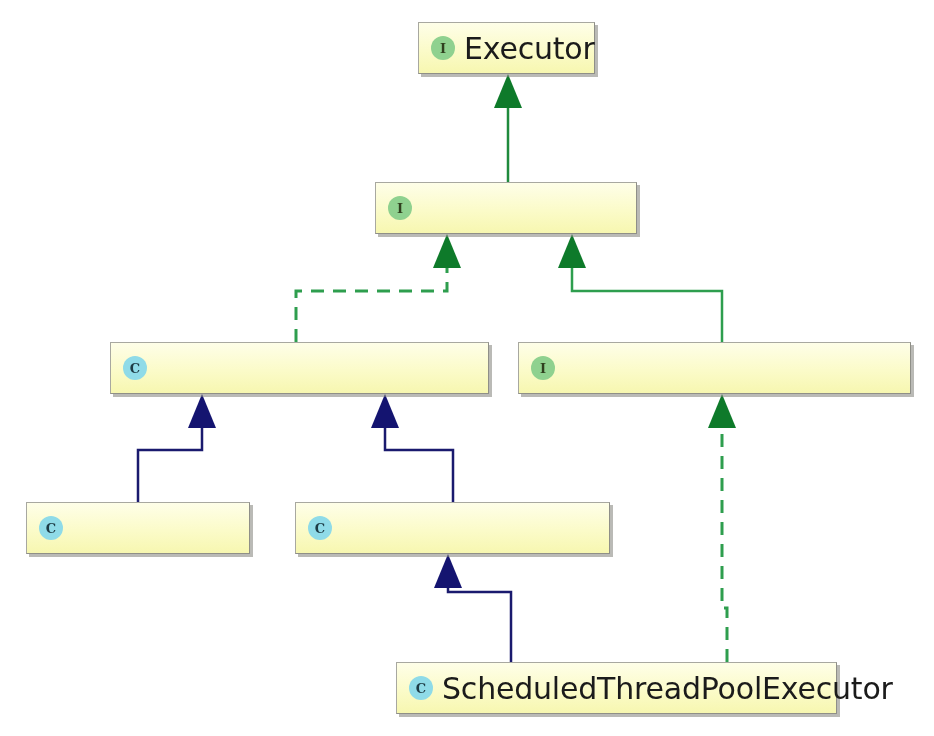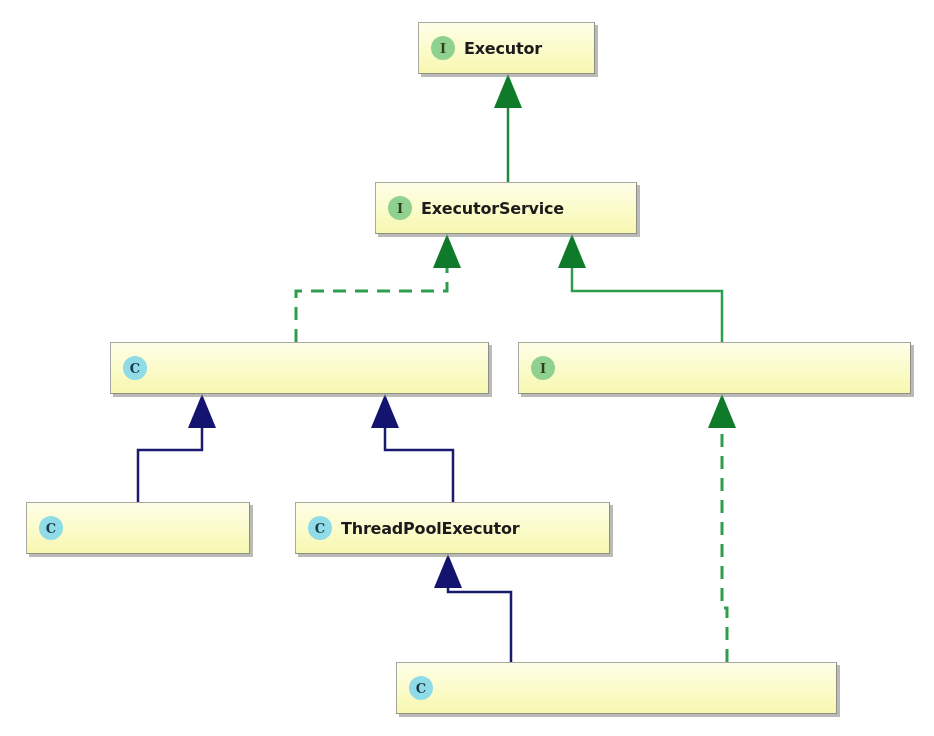--- a/index.html
+++ b/index.html
@@ -56,25 +56,24 @@
   .node-icon.iface {
     background: #8fd18f;
     color: #30401f;
   }
   .node-icon.klass {
     background: #8fdbe8;
     color: #1d3b45;
   }
   .node-label {
     font-family: "DejaVu Sans", "Liberation Sans", sans-serif;
-    font-size: 16px;
+    font-size: 30px;
     color: #1b1b1b;
     white-space: nowrap;
     letter-spacing: -0.2px;
-    font-weight: bold;
   }
 </style>
 </head>
 <body>
 
 <div id="diagram-canvas">
 
   <svg id="edge-layer" viewBox="0 0 934 736" width="934" height="736" xmlns="http://www.w3.org/2000/svg">
 
     <g>
@@ -113,37 +112,36 @@
     </g>
   </svg>
 
   <div class="uml-node" style="left:418px; top:22px; width:177px; height:52px;">
     <span class="node-icon iface">I</span>
     <span class="node-label">Executor</span>
   </div>
 
   <div class="uml-node" style="left:375px; top:182px; width:262px; height:52px;">
     <span class="node-icon iface">I</span>
-    <span class="node-label">ExecutorService</span>
   </div>
 
   <div class="uml-node" style="left:110px; top:342px; width:379px; height:52px;">
     <span class="node-icon klass">C</span>
   </div>
 
   <div class="uml-node" style="left:518px; top:342px; width:393px; height:52px;">
     <span class="node-icon iface">I</span>
   </div>
 
   <div class="uml-node" style="left:26px; top:502px; width:224px; height:52px;">
     <span class="node-icon klass">C</span>
   </div>
 
   <div class="uml-node" style="left:295px; top:502px; width:315px; height:52px;">
     <span class="node-icon klass">C</span>
-    <span class="node-label">ThreadPoolExecutor</span>
   </div>
 
   <div class="uml-node" style="left:396px; top:662px; width:441px; height:52px;">
     <span class="node-icon klass">C</span>
+    <span class="node-label">ScheduledThreadPoolExecutor</span>
   </div>
 
 </div>
 
 </body></html>

